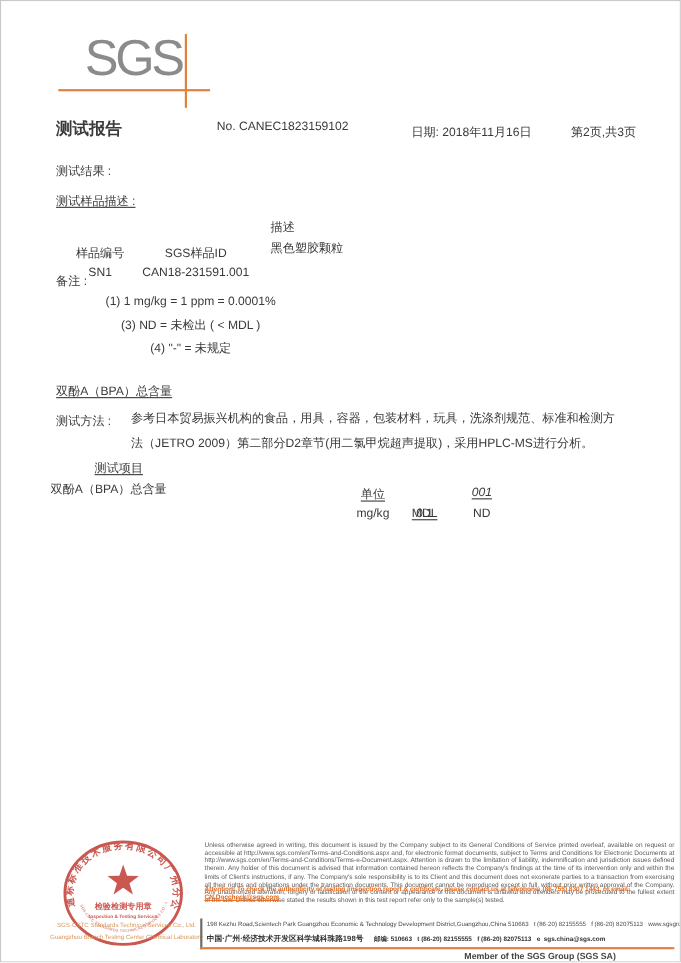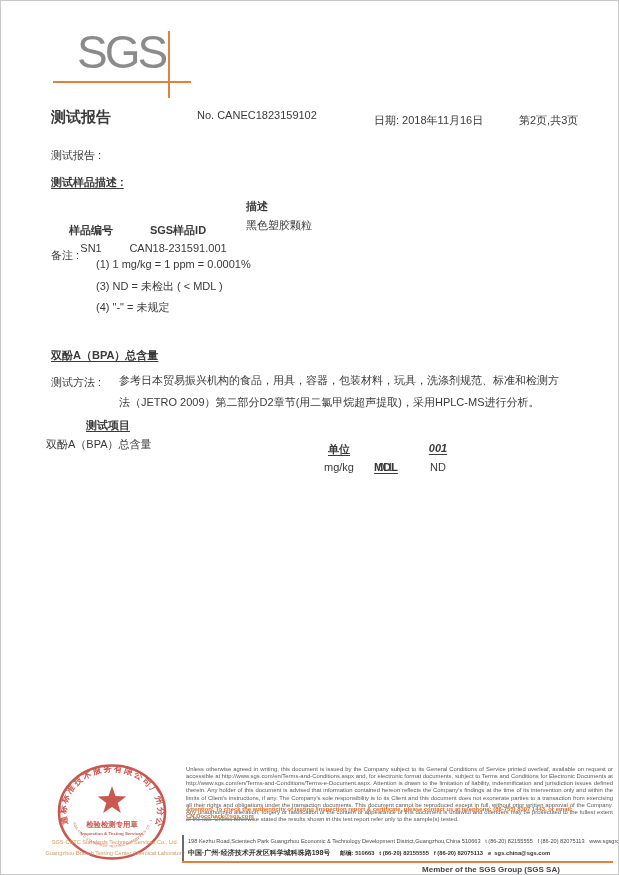--- a/index.html
+++ b/index.html
@@ -13,34 +13,34 @@
   .logo-text{left:76px;top:28px;font-size:46px;font-weight:normal;color:#8b8b8b;letter-spacing:-3px;line-height:1;}
   .logo-hline{left:52px;top:80px;width:138px;height:2px;background:#e0823c;}
   .logo-vline{left:167px;top:30px;width:2px;height:67px;background:#e0823c;}
   
   .hdr-title{left:50px;top:107px;font-size:15px;font-weight:bold;}
   .hdr-no{left:196px;top:108px;font-size:11px;}
   .hdr-date{left:373px;top:112px;font-size:11px;}
   .hdr-page{left:518px;top:112px;font-size:11px;}
   
   .txt{font-size:11px;}
-  .b{font-weight:bold;}
+  .b{font-weight:normal;}
   .u{text-decoration:underline;text-underline-offset:2px;}
   .i{font-style:italic;}
   .ctr{text-align:center;margin-top:24px;}
   .lbl-results{left:50px;top:147px;}
   .lbl-sampledesc{left:50px;top:174px;}
   .st-h1{left:58px;top:198px;width:64px;}
   .st-h2{left:135px;top:198px;width:84px;}
   .st-h3{left:245px;top:198px;}
   .st-c1{left:58px;top:217px;width:64px;}
   .st-c2{left:127px;top:217px;width:100px;}
   .st-c3{left:245px;top:217px;}
   .lbl-notes{left:50px;top:247px;}
-  .notes{left:95px;top:253px;line-height:21.5px;}
+  .notes{left:95px;top:263px;line-height:21.5px;text-align:center;}
   .bpa-heading{left:50px;top:347px;}
   .lbl-method{left:50px;top:374px;}
   .method-l1{left:118px;top:372px;}
   .method-l2{left:118px;top:394px;}
   .rt-h1{left:57px;top:417px;margin-left:28px;}
   .rt-h2{left:316px;top:417px;width:44px;}
   .rt-h3{left:363px;top:436px;width:44px;}
   .rt-h4{left:415px;top:417px;width:44px;}
   .rt-c1{left:45px;top:436px;}
   .rt-c2{left:316px;top:436px;width:44px;}
@@ -68,21 +68,21 @@
 
   <div class="abs logo-text">SGS</div>
   <div class="abs logo-hline"></div>
   <div class="abs logo-vline"></div>
 
   <div class="abs hdr-title">测试报告</div>
   <div class="abs hdr-no">No. CANEC1823159102</div>
   <div class="abs hdr-date">日期: 2018年11月16日</div>
   <div class="abs hdr-page">第2页,共3页</div>
 
-  <div class="abs txt lbl-results">测试报告 :</div>
+  <div class="abs txt lbl-results">测试结果 :</div>
   <div class="abs txt b u lbl-sampledesc">测试样品描述 :</div>
 
   <div class="abs txt b ctr st-h1">样品编号</div>
   <div class="abs txt b ctr st-h2">SGS样品ID</div>
   <div class="abs txt b st-h3">描述</div>
   <div class="abs txt ctr st-c1">SN1</div>
   <div class="abs txt ctr st-c2">CAN18-231591.001</div>
   <div class="abs txt st-c3">黑色塑胶颗粒</div>
 
   <div class="abs txt lbl-notes">备注 :</div>

